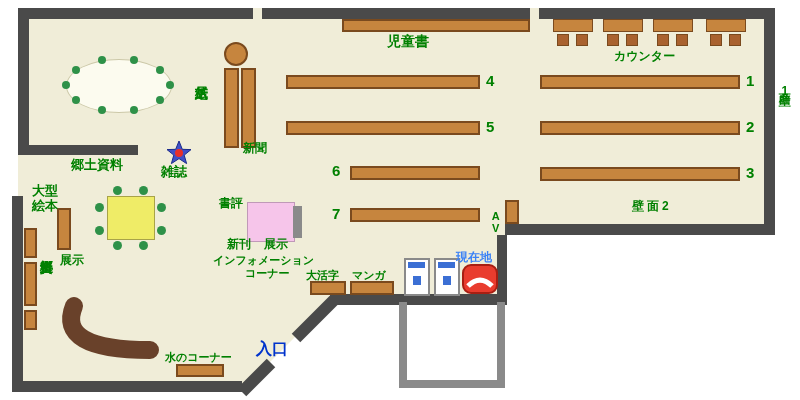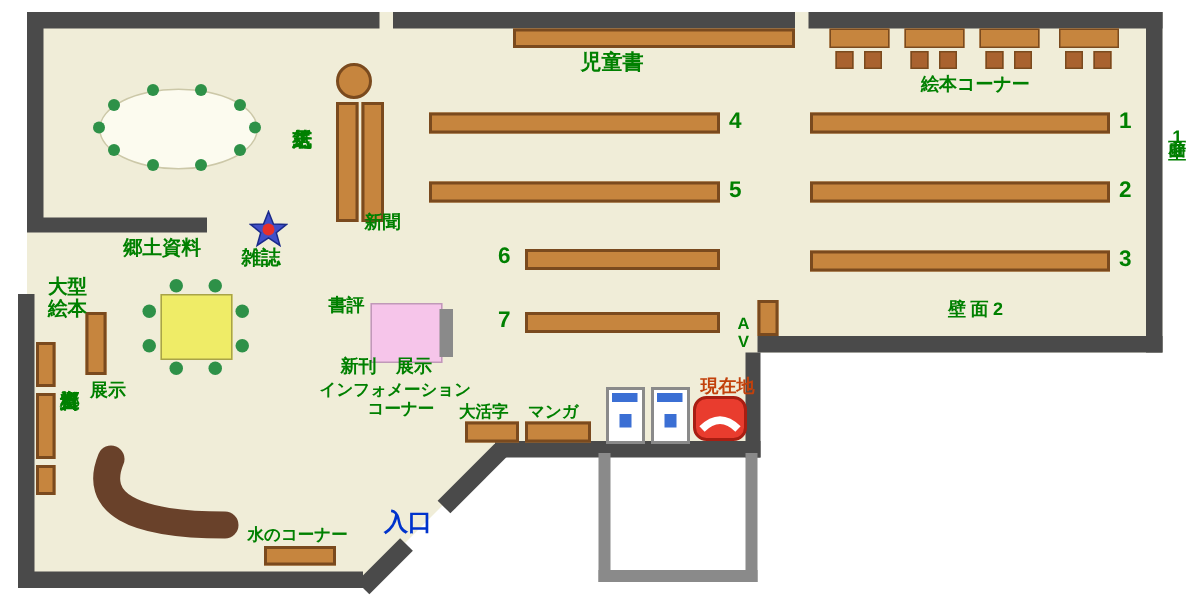--- a/index.html
+++ b/index.html
@@ -131,41 +131,41 @@
     <rect x="2" y="2" width="34" height="28" rx="8" fill="#E93C2E" stroke="#A81E12" stroke-width="2"></rect>
     <path d="M7 23 Q 19 11 31 23" stroke="#ffffff" stroke-width="5" fill="none"></path>
   </svg>
 
   <svg class="abs" style="left:166px;top:140px" width="26" height="26">
     <polygon points="13,1 16.3,9.3 25,9.6 18.2,15.1 20.6,23.6 13,18.6 5.4,23.6 7.8,15.1 1,9.6 9.7,9.3" fill="#4150C8" stroke="#1A2A8A" stroke-width="1"></polygon>
     <circle cx="13" cy="13" r="4" fill="#E8302A"></circle>
   </svg>
 
   <div class="lbl" style="left:387px;top:33px;font-size:14px">児童書</div>
-  <div class="lbl" style="left:614px;top:50px">絵本コーナー</div>
+  <div class="lbl" style="left:614px;top:50px">カウンター</div>
   <div class="lbl lbl-v" style="left:777px;top:84px">壁面1</div>
   <div class="lbl" style="left:632px;top:200px;letter-spacing:3px">壁面2</div>
   <div class="lbl lbl-v" style="left:193px;top:76px;font-size:13px">紙芝居</div>
   <div class="lbl" style="left:243px;top:142px">新聞</div>
   <div class="lbl" style="left:161px;top:165px;font-size:13px">雑誌</div>
-  <div class="lbl" style="left:82px;top:158px;font-size:13px">郷土資料</div>
+  <div class="lbl" style="left:71px;top:158px;font-size:13px">郷土資料</div>
   <div class="lbl" style="left:32px;top:184px;font-size:13px">
     <span style="display:block">大型</span>
     <span style="display:block">絵本</span>
   </div>
   <div class="lbl" style="left:60px;top:254px">展示</div>
   <div class="lbl lbl-v" style="left:38px;top:250px;font-size:13px">郷土資料</div>
   <div class="lbl" style="left:219px;top:197px;font-size:12px">書評</div>
   <div class="lbl" style="left:227px;top:238px">新刊</div>
   <div class="lbl" style="left:264px;top:238px">展示</div>
   <div class="lbl" style="left:213px;top:254px;font-size:11px">インフォメーション</div>
   <div class="lbl" style="left:245px;top:267px;font-size:11px">コーナー</div>
   <div class="lbl" style="left:306px;top:269px;font-size:11px">大活字</div>
   <div class="lbl" style="left:352px;top:269px;font-size:11px">マンガ</div>
-  <div class="lbl" style="left:467px;top:251px;color:#c2410c">現在地</div>
+  <div class="lbl" style="left:456px;top:251px;color:#3b82f6">現在地</div>
   <div class="lbl" style="left:165px;top:351px;font-size:11px">水のコーナー</div>
   <div class="lbl" style="left:256px;top:340px;font-size:16px;color:#0033CC">入口</div>
   <div class="lbl lbl-v" style="left:489px;top:210px;font-size:11px">AV</div>
 
   <div class="lbl" style="left:486px;top:72px;font-size:15px">4</div>
   <div class="lbl" style="left:486px;top:118px;font-size:15px">5</div>
   <div class="lbl" style="left:332px;top:162px;font-size:15px">6</div>
   <div class="lbl" style="left:332px;top:205px;font-size:15px">7</div>
   <div class="lbl" style="left:746px;top:72px;font-size:15px">1</div>
   <div class="lbl" style="left:746px;top:118px;font-size:15px">2</div>

